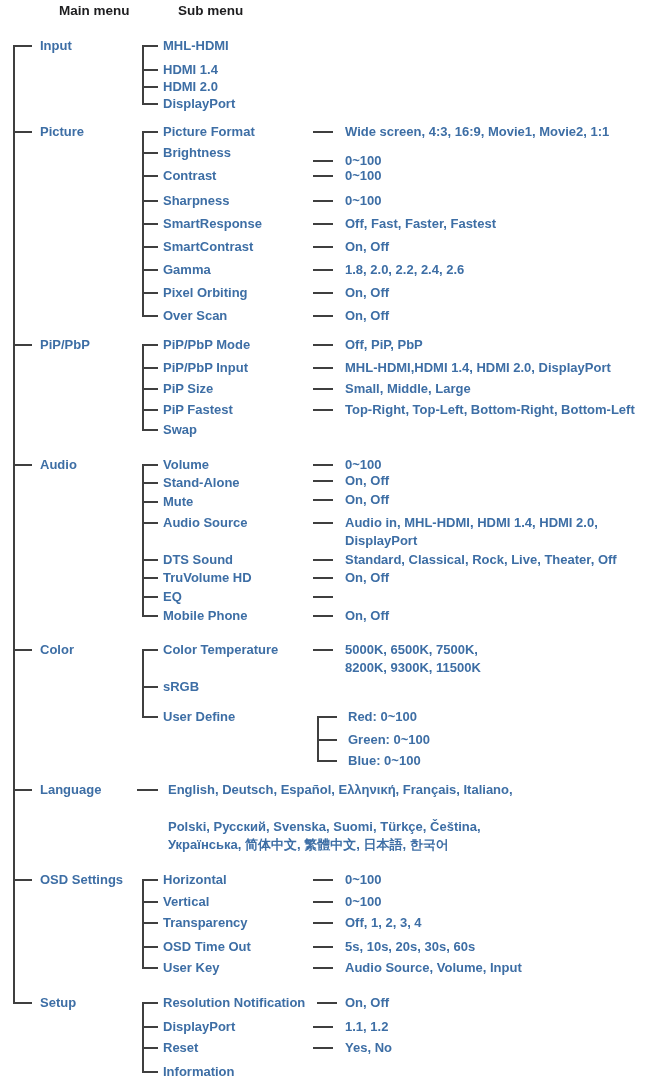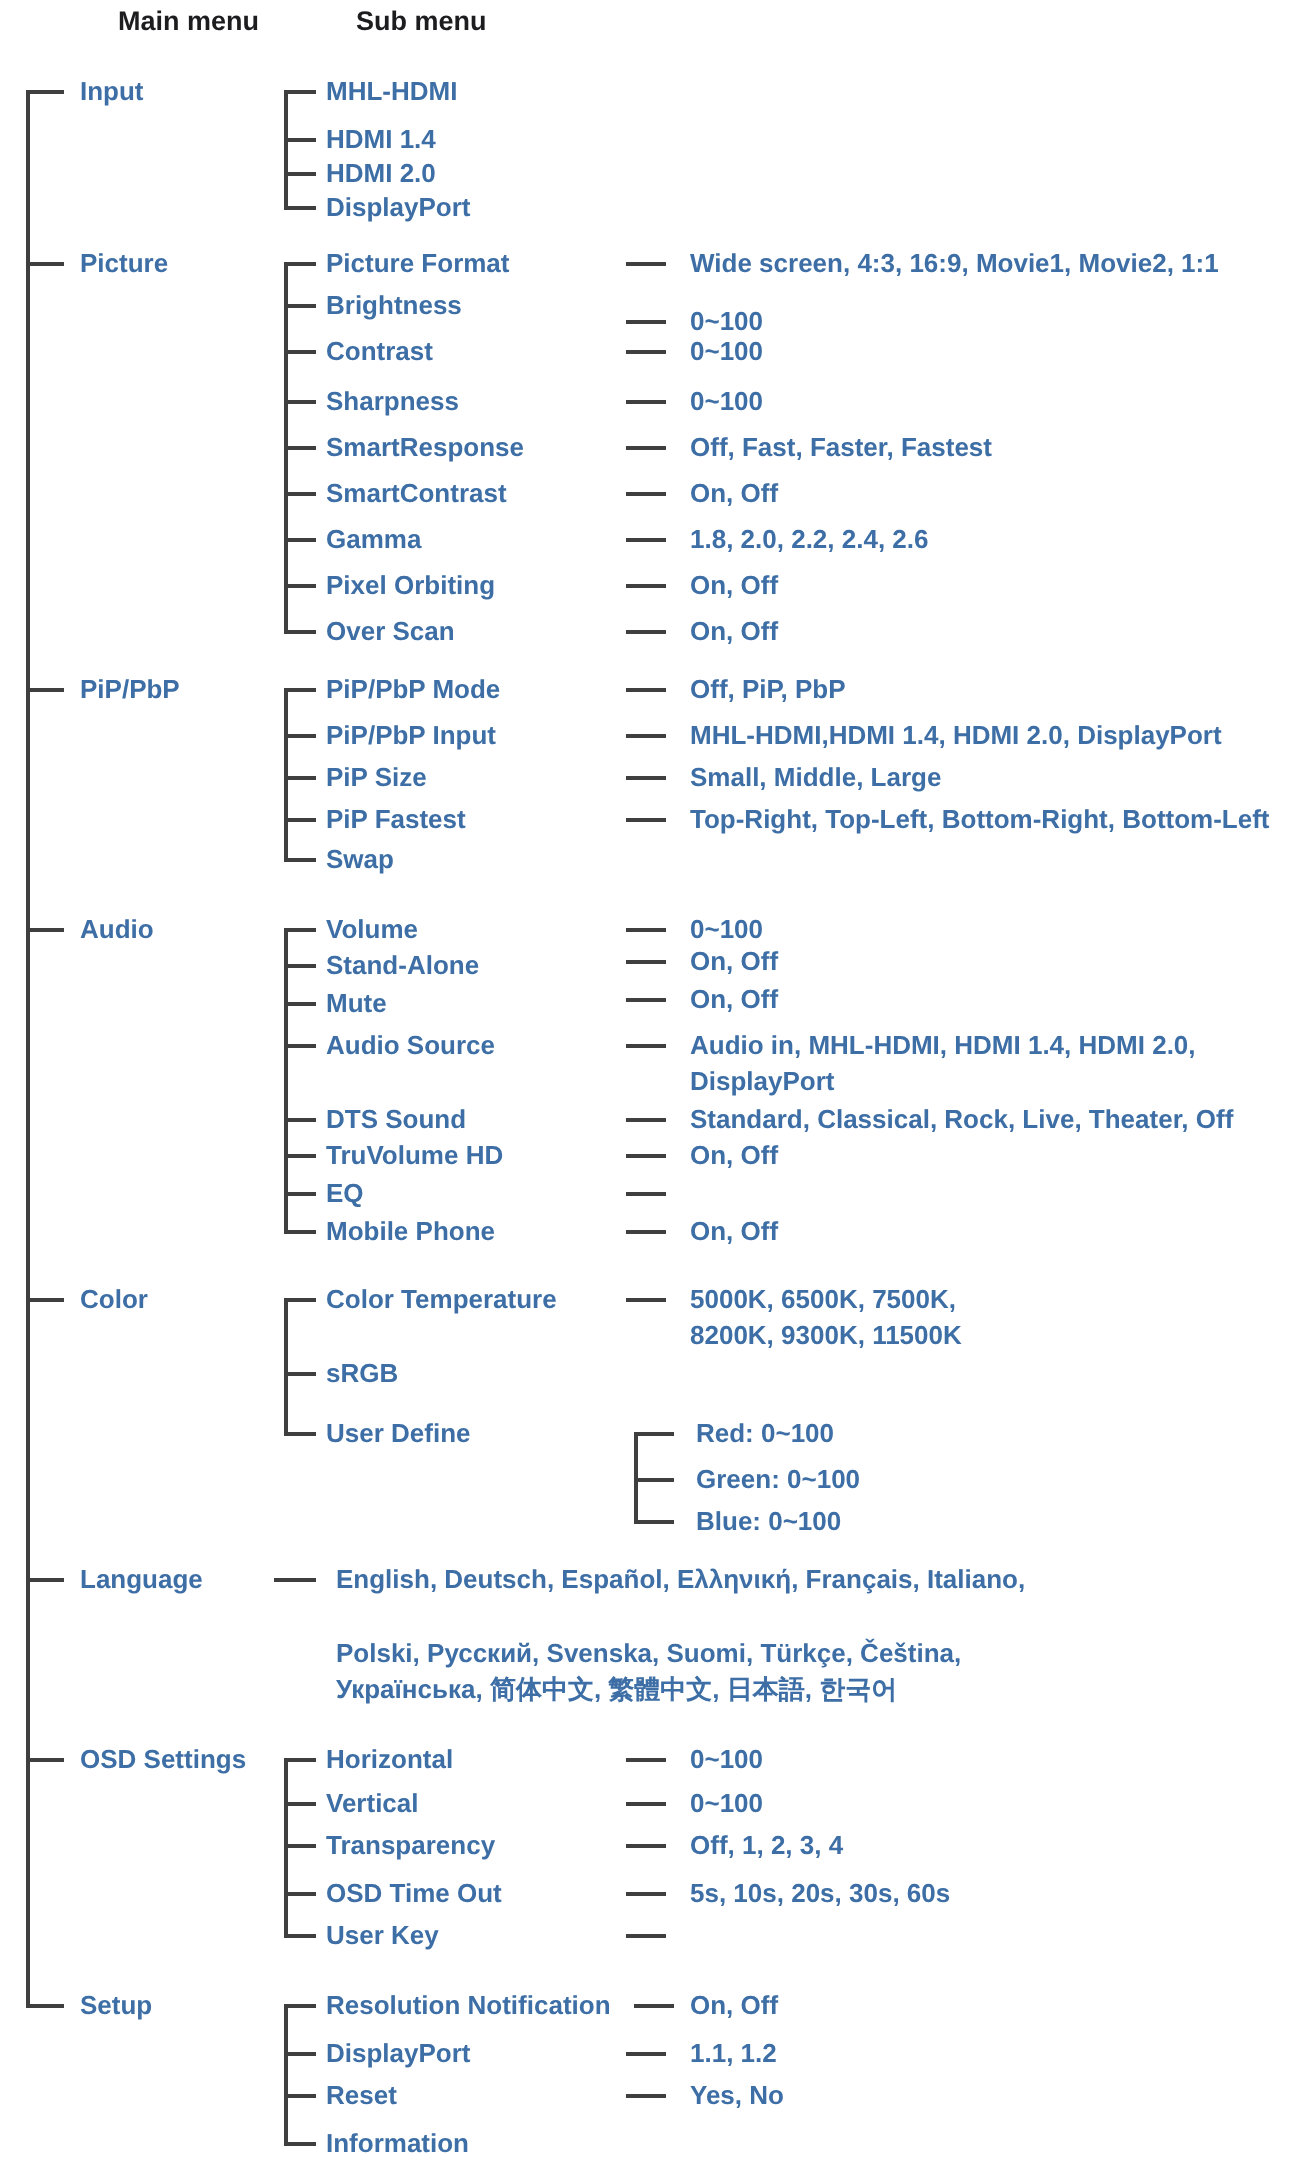--- a/index.html
+++ b/index.html
@@ -181,20 +181,21 @@
   <div class="lbl s" style="top:960px">User Key</div>
   <div class="hl" style="left:313px;top:879px;width:20px"></div>
   <div class="hl" style="left:313px;top:901px;width:20px"></div>
   <div class="hl" style="left:313px;top:922px;width:20px"></div>
   <div class="hl" style="left:313px;top:946px;width:20px"></div>
   <div class="hl" style="left:313px;top:967px;width:20px"></div>
   <div class="lbl v" style="top:872px">0~100</div>
   <div class="lbl v" style="top:894px">0~100</div>
   <div class="lbl v" style="top:915px">Off, 1, 2, 3, 4</div>
   <div class="lbl v" style="top:939px">5s, 10s, 20s, 30s, 60s</div>
+  <div class="lbl v" style="top:960px">Audio Source, Volume, Input</div>
 
   <div class="vl" style="left:142px;top:1002px;height:70px"></div>
   <div class="hl" style="left:142px;top:1002px;width:16px"></div>
   <div class="hl" style="left:142px;top:1026px;width:16px"></div>
   <div class="hl" style="left:142px;top:1047px;width:16px"></div>
   <div class="hl" style="left:142px;top:1071px;width:16px"></div>
   <div class="lbl s" style="top:995px">Resolution Notification</div>
   <div class="lbl s" style="top:1019px">DisplayPort</div>
   <div class="lbl s" style="top:1040px">Reset</div>
   <div class="lbl s" style="top:1064px">Information</div>

